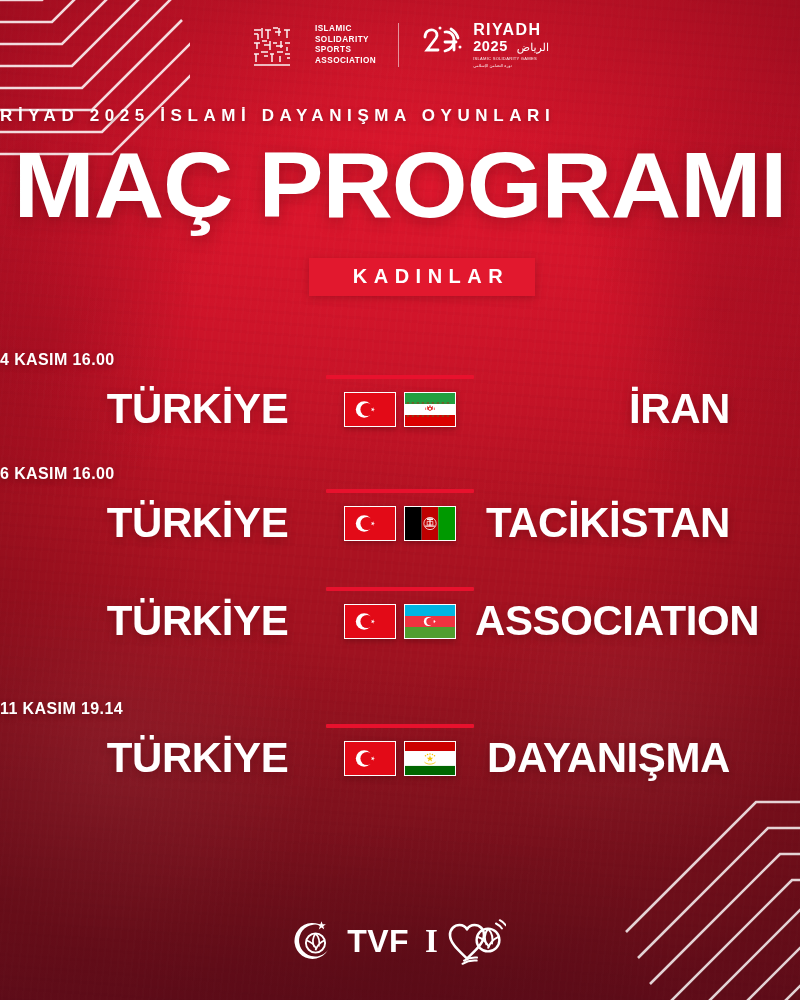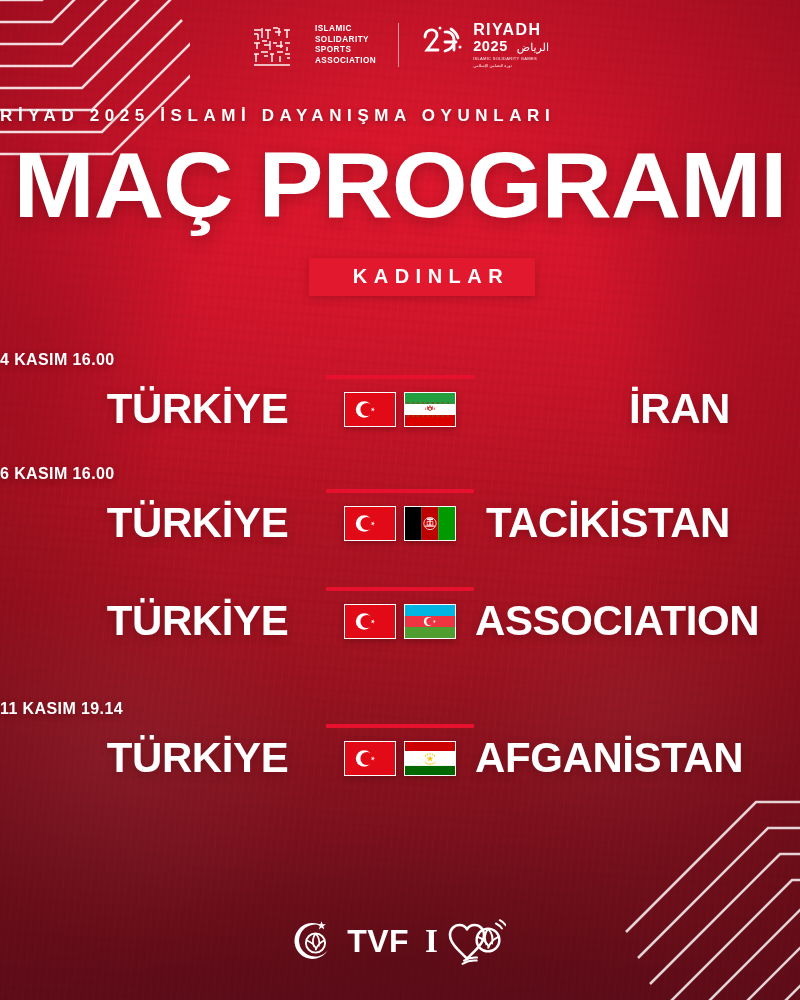--- a/index.html
+++ b/index.html
@@ -398,21 +398,21 @@
                 <circle cx="24.6" cy="16.6" r="0.9"></circle>
                 <circle cx="27.1" cy="15.2" r="0.9"></circle>
                 <circle cx="32.9" cy="15.2" r="0.9"></circle>
                 <circle cx="35.4" cy="16.6" r="0.9"></circle>
                 <circle cx="30" cy="14.4" r="0.9"></circle>
                 <path d="M23.4 24.4c1.6 1.5 3.9 2.4 6.6 2.4s5-0.9 6.6-2.4" fill="none" stroke="#F8C300" stroke-width="1"></path>
               </g>
             </svg>
           </span>
         </div>
-        <div class="m-team right">AFGANİSTAN</div>
+        <div class="m-team right">DAYANIŞMA</div>
       </div>
     </div>
 
   </div>
 
   <div class="footer">
     <div class="tvf">
       <span class="tvf-mark">
         <svg viewBox="0 0 44 46">
           <path d="M31 10a16 16 0 1 0 3 22 18 18 0 1 1-3-22z" fill="#fff"></path>

